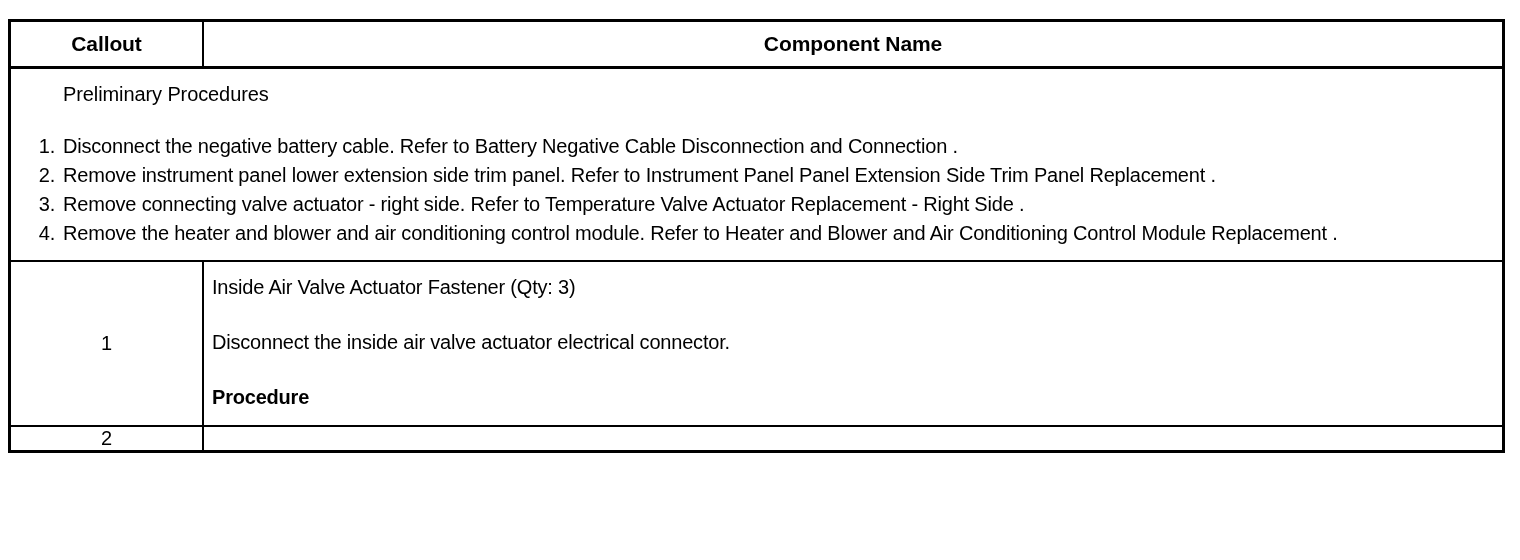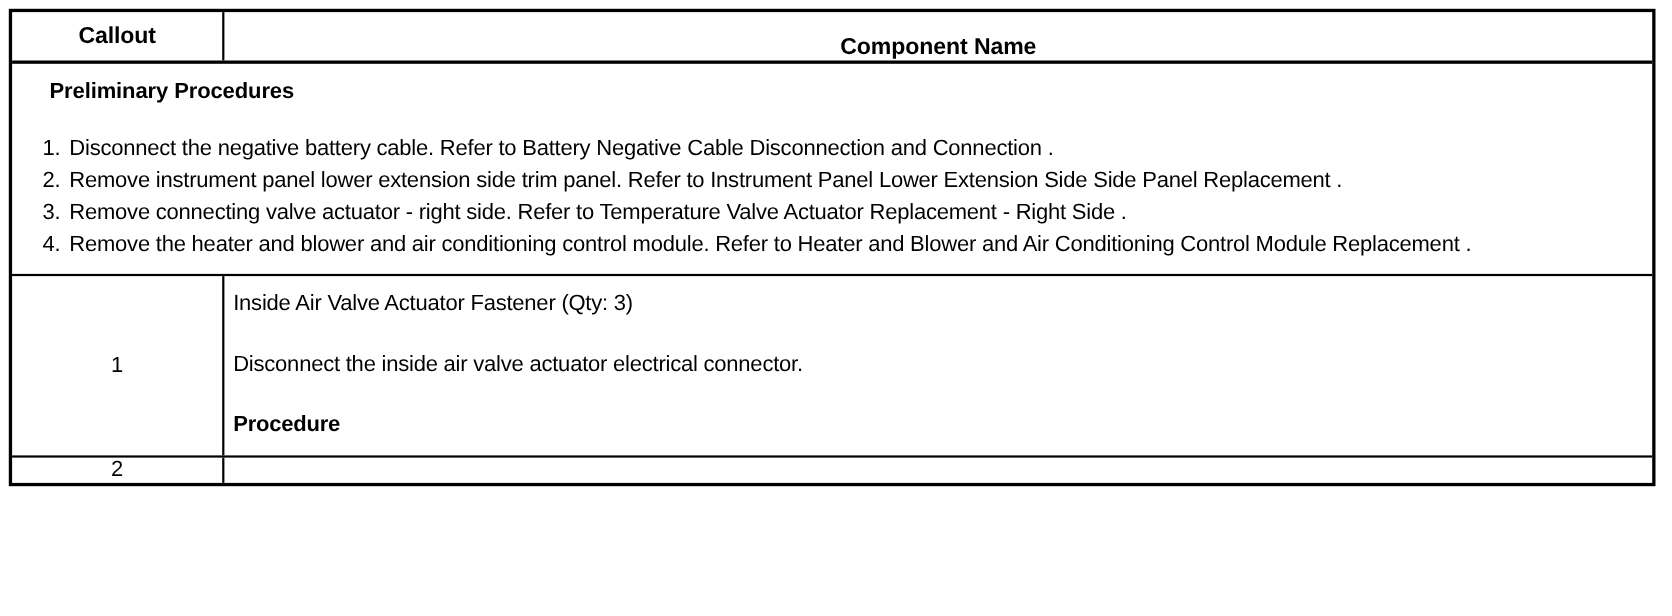--- a/index.html
+++ b/index.html
@@ -11,21 +11,21 @@
     width: 1520px;
     height: 560px;
     font-family: "Liberation Sans", sans-serif;
     color: #000000;
     overflow: hidden;
   }
 
   .doc-table {
     position: absolute;
     left: 8px;
-    top: 8px;
+    top: 19px;
     width: 1497px;
     border: 3px solid #000000;
     box-sizing: border-box;
     background: #ffffff;
   }
 
   
   .header-row {
     display: flex;
     border-bottom: 3px solid #000000;
@@ -36,40 +36,40 @@
     flex: 0 0 193px;
     border-right: 2px solid #000000;
     display: flex;
     align-items: center;
     justify-content: center;
     box-sizing: border-box;
   }
   .header-component-cell {
     flex: 1 1 auto;
     display: flex;
-    align-items: flex-end;
+    align-items: center;
     justify-content: center;
     box-sizing: border-box;
   }
   .header-text {
     font-size: 21px;
     font-weight: bold;
     letter-spacing: -0.1px;
   }
 
   
   .prelim-row {
     border-bottom: 2px solid #000000;
     padding: 14px 0 12px 0;
     box-sizing: border-box;
   }
   .prelim-title {
     font-size: 20px;
-    font-weight: bold;
-    margin-left: 34px;
+    font-weight: normal;
+    margin-left: 52px;
     letter-spacing: -0.1px;
   }
   .prelim-list {
     margin: 26px 0 0 0;
     padding: 0;
     list-style: none;
   }
   .prelim-item {
     display: flex;
     font-size: 20px;
@@ -146,21 +146,21 @@
 
   <div class="prelim-row">
     <div class="prelim-title">Preliminary Procedures</div>
     <ol class="prelim-list">
       <li class="prelim-item">
         <span class="prelim-num">1.</span>
         <span class="prelim-text">Disconnect the negative battery cable. Refer to Battery Negative Cable Disconnection and Connection .</span>
       </li>
       <li class="prelim-item">
         <span class="prelim-num">2.</span>
-        <span class="prelim-text">Remove instrument panel lower extension side trim panel. Refer to Instrument Panel Lower Extension Side Side Panel Replacement .</span>
+        <span class="prelim-text">Remove instrument panel lower extension side trim panel. Refer to Instrument Panel Panel Extension Side Trim Panel Replacement .</span>
       </li>
       <li class="prelim-item">
         <span class="prelim-num">3.</span>
         <span class="prelim-text">Remove connecting valve actuator - right side. Refer to Temperature Valve Actuator Replacement - Right Side .</span>
       </li>
       <li class="prelim-item">
         <span class="prelim-num">4.</span>
         <span class="prelim-text">Remove the heater and blower and air conditioning control module. Refer to Heater and Blower and Air Conditioning Control Module Replacement .</span>
       </li>
     </ol>

